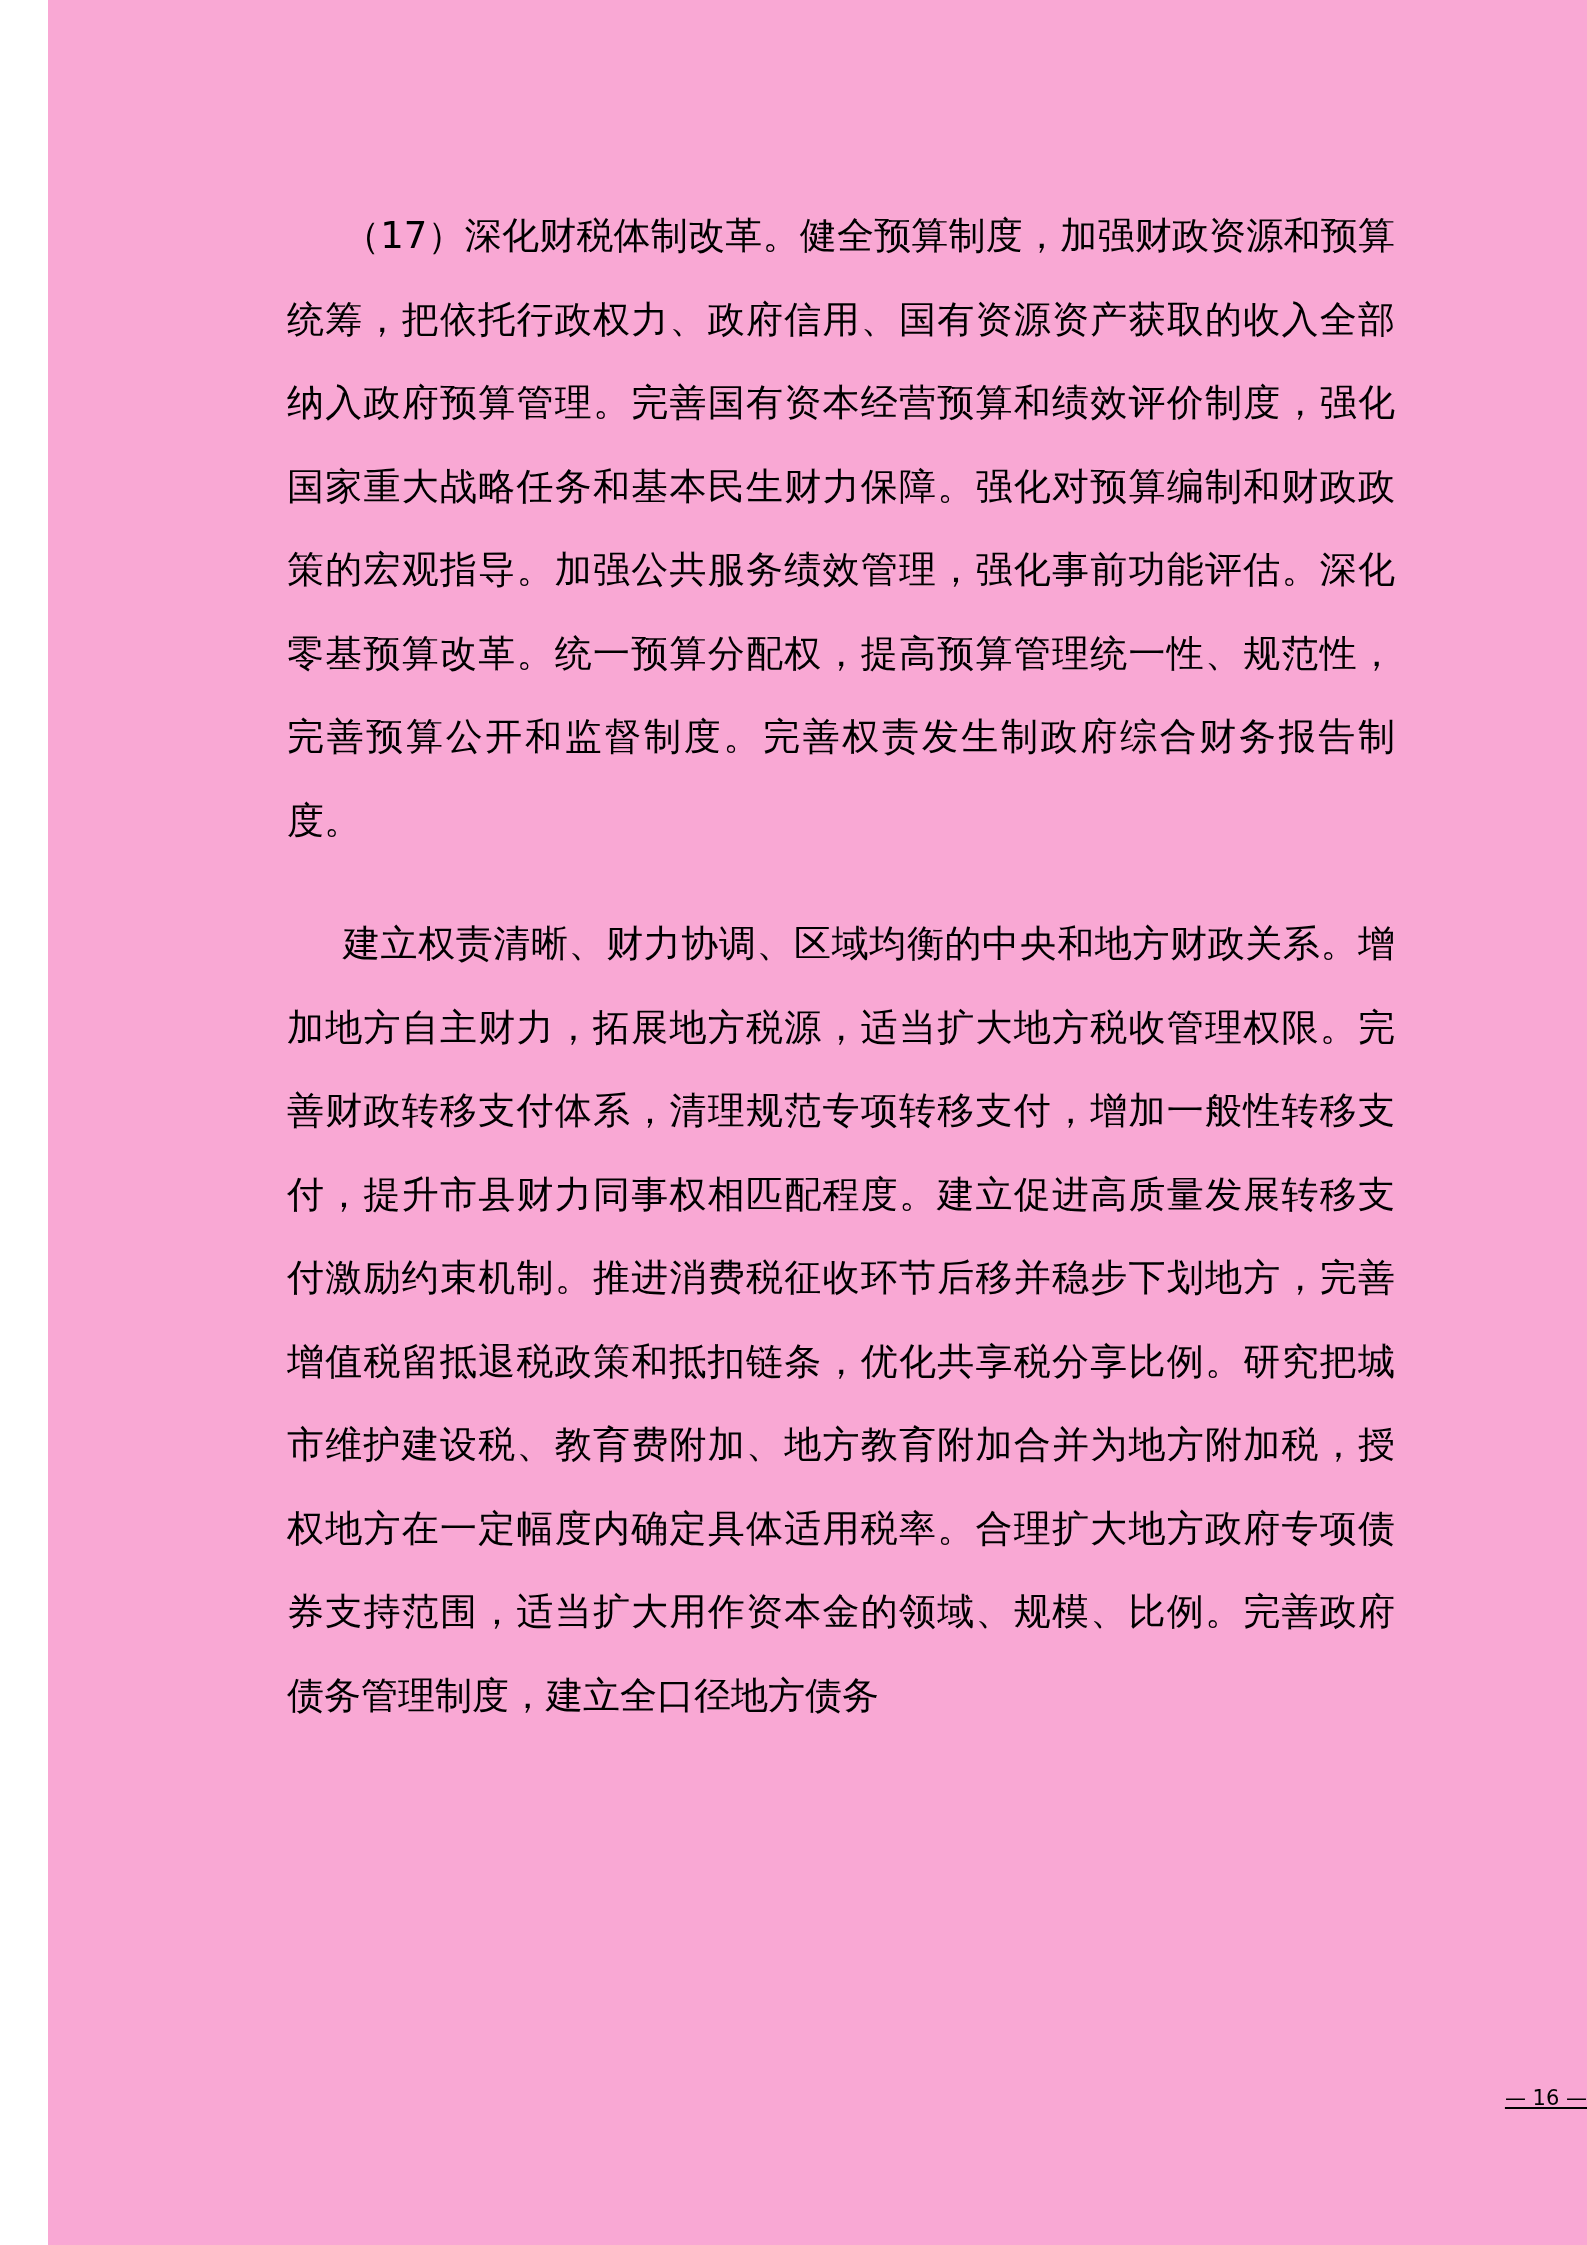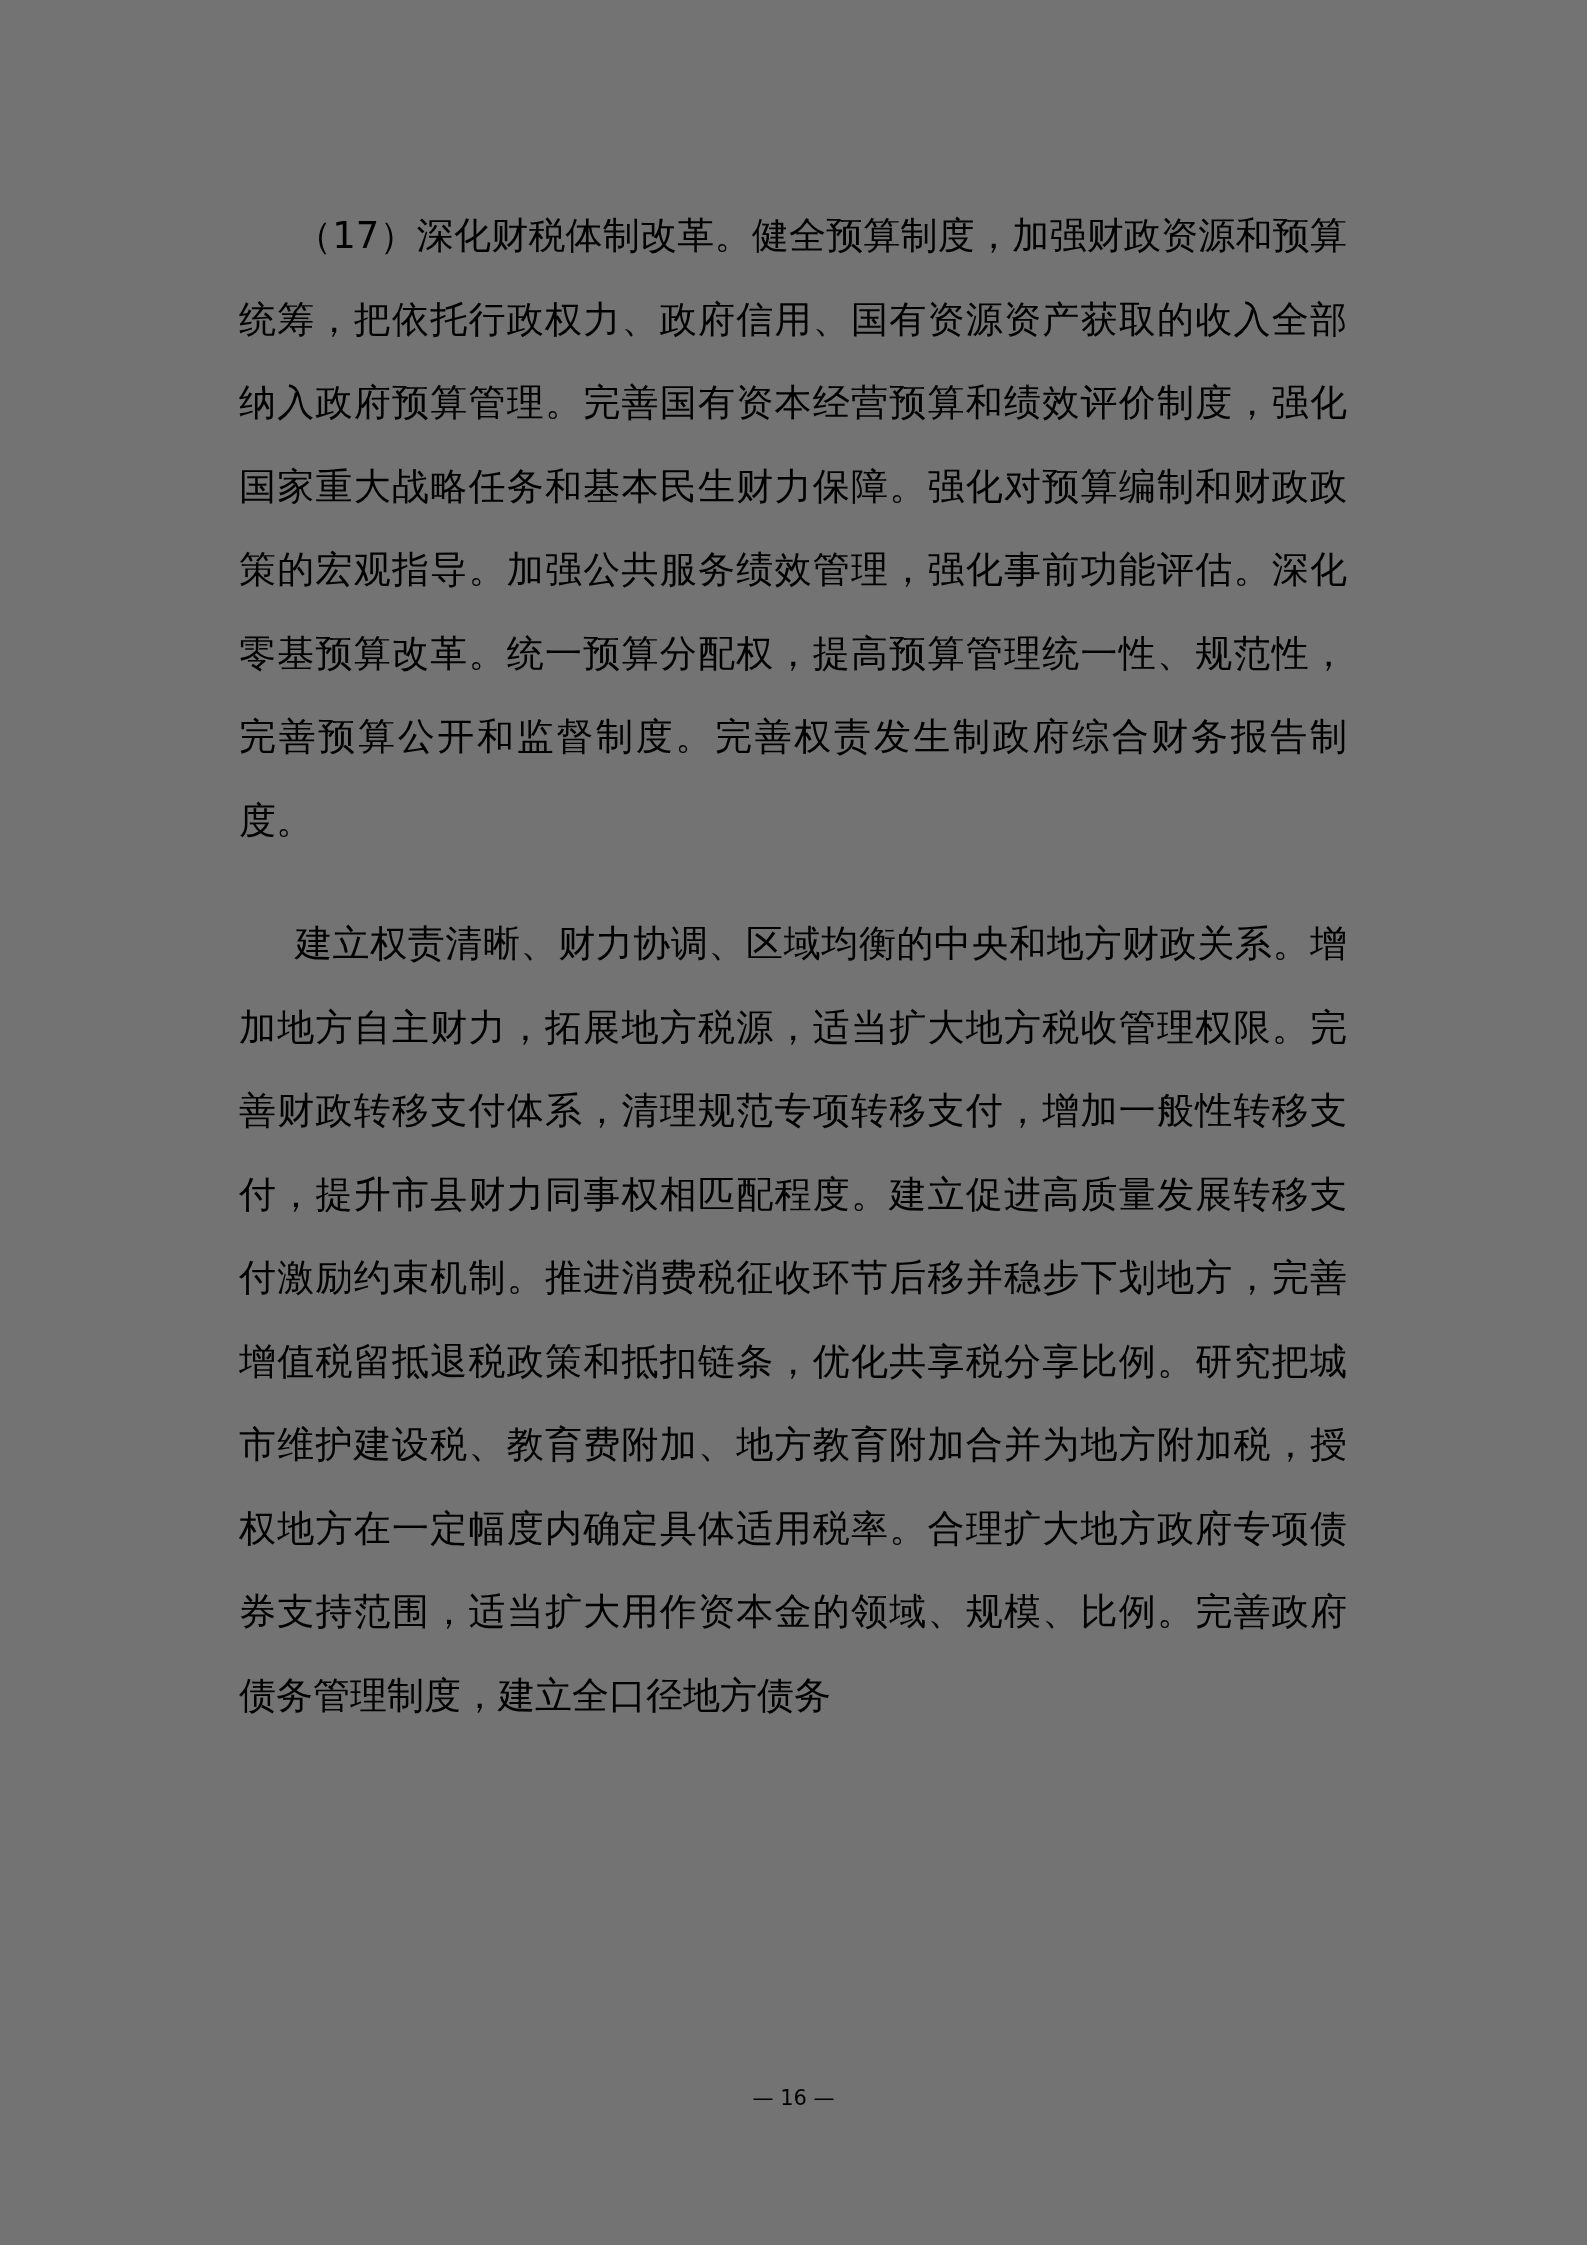--- a/index.html
+++ b/index.html
@@ -10,21 +10,22 @@
     width: 1587px;
     height: 2245px;
     background: #ffffff;
     position: relative;
     overflow: hidden;
     font-family: "DejaVu Sans", "Liberation Sans", sans-serif;
   }
   .page {
     position: absolute;
     inset: 0;
-    background: #737373;
+    background: #f9a8d4;
+    margin-left: 48px;
   }
   .text-block {
     position: absolute;
     left: 239px;
     top: 194px;
     width: 1108px;
   }
   .para {
     margin: 0 0 40px 0;
     font-size: 37px;
@@ -34,24 +35,25 @@
     text-indent: 56px;
     word-break: break-all;
     overflow-wrap: anywhere;
     font-weight: 400;
   }
   .page-footer {
     position: absolute;
     top: 2086px;
     left: 0;
     width: 100%;
-    text-align: center;
+    text-align: right;
     font-size: 21px;
     line-height: 24px;
     color: #000000;
+    text-decoration: underline;
   }
 </style>
 </head>
 <body>
 
 <div class="page">
   <div class="text-block">
     <p class="para">（17）深化财税体制改革。健全预算制度，加强财政资源和预算统筹，把依托行政权力、政府信用、国有资源资产获取的收入全部纳入政府预算管理。完善国有资本经营预算和绩效评价制度，强化国家重大战略任务和基本民生财力保障。强化对预算编制和财政政策的宏观指导。加强公共服务绩效管理，强化事前功能评估。深化零基预算改革。统一预算分配权，提高预算管理统一性、规范性，完善预算公开和监督制度。完善权责发生制政府综合财务报告制度。</p>
     <p class="para">建立权责清晰、财力协调、区域均衡的中央和地方财政关系。增加地方自主财力，拓展地方税源，适当扩大地方税收管理权限。完善财政转移支付体系，清理规范专项转移支付，增加一般性转移支付，提升市县财力同事权相匹配程度。建立促进高质量发展转移支付激励约束机制。推进消费税征收环节后移并稳步下划地方，完善增值税留抵退税政策和抵扣链条，优化共享税分享比例。研究把城市维护建设税、教育费附加、地方教育附加合并为地方附加税，授权地方在一定幅度内确定具体适用税率。合理扩大地方政府专项债券支持范围，适当扩大用作资本金的领域、规模、比例。完善政府债务管理制度，建立全口径地方债务</p>
   </div>

